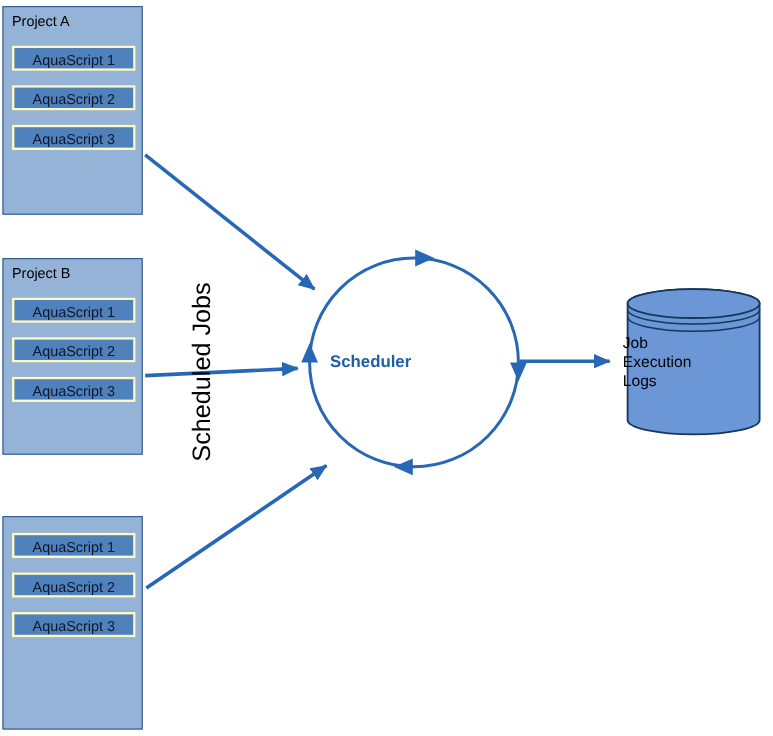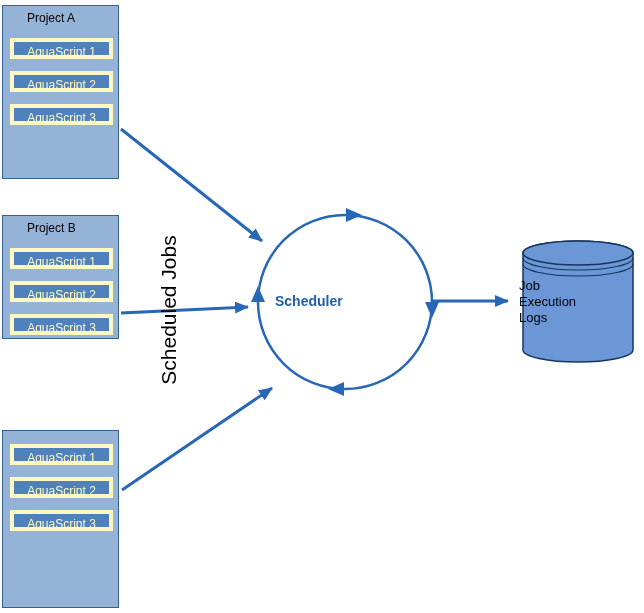--- a/index.html
+++ b/index.html
@@ -12,40 +12,40 @@
   }
   
   .project{
     position:absolute;
     width:117px;
     background:#95b3d7;
     border:1px solid #376092;
     box-sizing:border-box;
   }
   .project-title{
-    padding:5px 0 0 24px;
+    padding:5px 0 0 7px;
     font-size:12px;
     color:#000000;
   }
   .scripts{
     margin-top:13px;
     display:flex;
     flex-direction:column;
     gap:12px;
     padding:0 5px 0 7px;
   }
   .script{
     height:21px;
     line-height:21px;
     background:#4f81bd;
-    border:4px solid #fef9c3;
+    border:2px solid #fef9c3;
     box-sizing:border-box;
     text-align:center;
     font-size:12px;
-    color:#fef9c3;
+    color:#0f172a;
   }
   
   #wires{
     position:absolute;
     left:0;top:0;
     width:644px;height:613px;
   }
   
   .scheduled-jobs{
     position:absolute;
@@ -110,21 +110,21 @@
 
   <div class="project" style="left:2px; top:5px; height:174px;">
     <div class="project-title">Project A</div>
     <div class="scripts">
       <div class="script">AquaScript 1</div>
       <div class="script">AquaScript 2</div>
       <div class="script">AquaScript 3</div>
     </div>
   </div>
 
-  <div class="project" style="left:2px; top:215px; height:124px;">
+  <div class="project" style="left:2px; top:215px; height:164px;">
     <div class="project-title">Project B</div>
     <div class="scripts">
       <div class="script">AquaScript 1</div>
       <div class="script">AquaScript 2</div>
       <div class="script">AquaScript 3</div>
     </div>
   </div>
 
   <div class="project" style="left:2px; top:430px; height:178px;">
     <div class="scripts">

